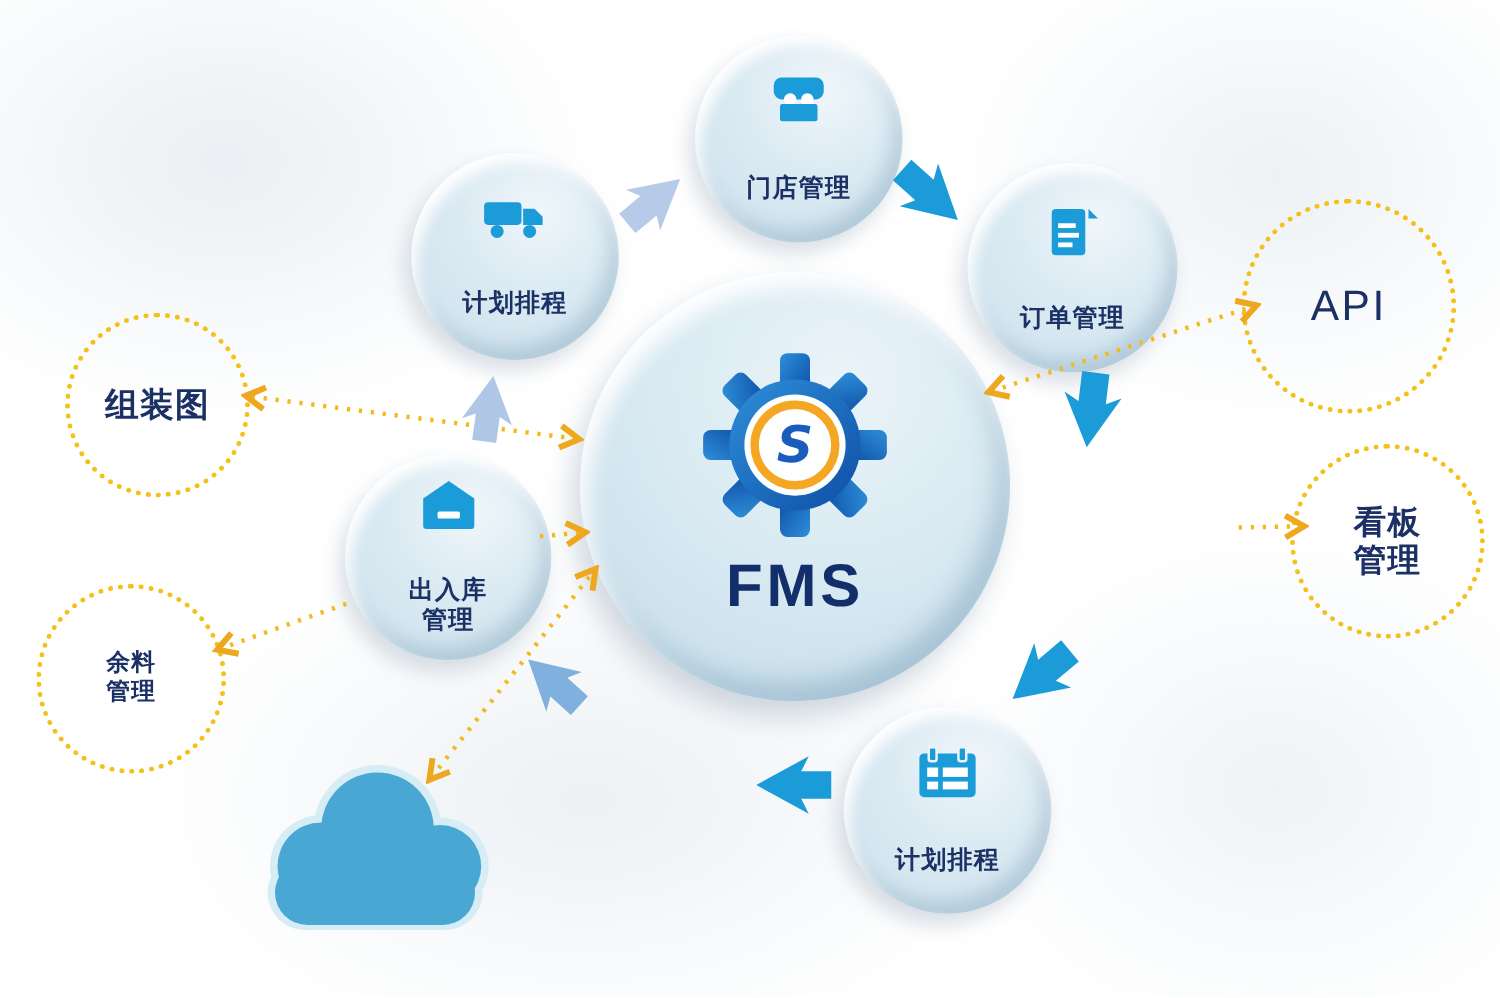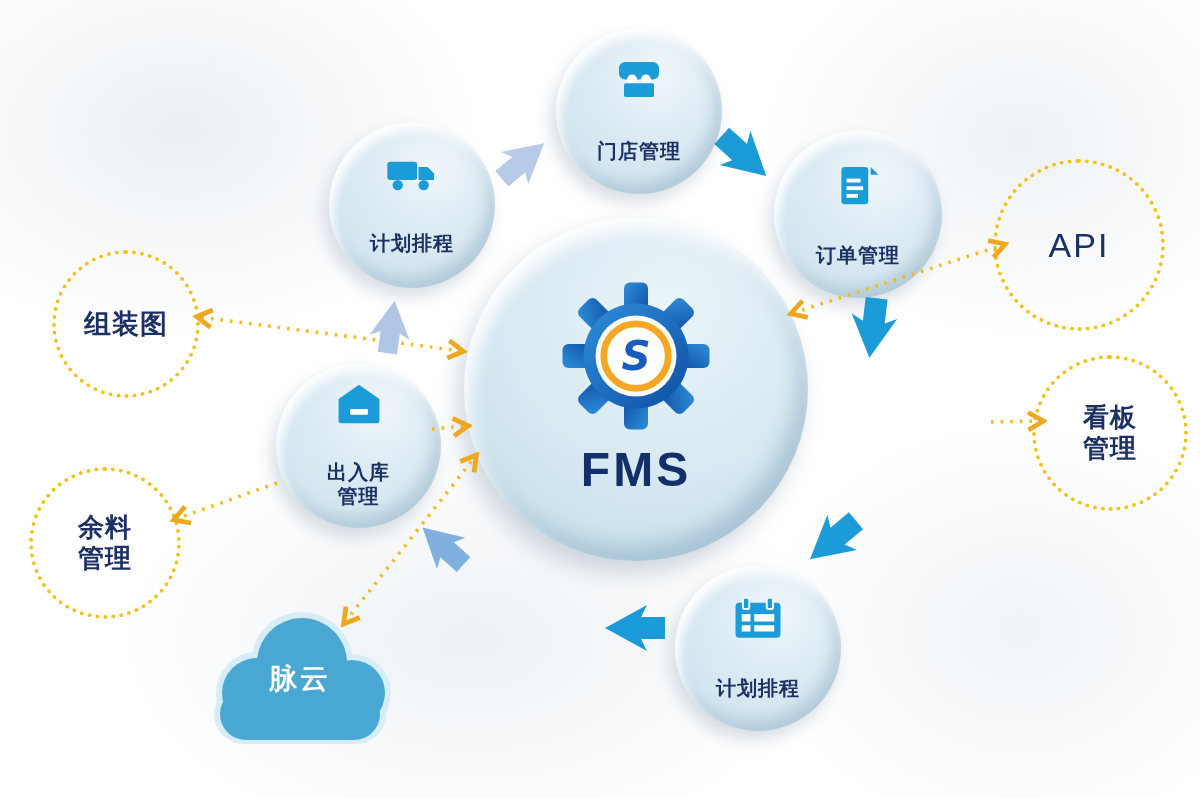--- a/index.html
+++ b/index.html
@@ -55,21 +55,21 @@
   <div class="dotring" style="left:52px;top:250px;width:140px;height:140px;">
     <div class="lbl" style="font-size:27px;">组装图</div>
   </div>
   <div class="dotring" style="left:1032px;top:355px;width:148px;height:148px;">
     <div class="lbl" style="font-size:26px;">
       <span style="display:block;">看板</span>
       <span style="display:block;">管理</span>
     </div>
   </div>
   <div class="dotring" style="left:29px;top:467px;width:144px;height:144px;">
-    <div class="lbl" style="font-size:26px;">
+    <div class="lbl" style="font-size:19px;">
       <span style="display:block;">余料</span>
       <span style="display:block;">管理</span>
     </div>
   </div>
 
   <div class="node center-node" style="left:464px;top:217px;width:344px;height:344px;">
     <svg class="icon" width="150" height="150" viewBox="0 0 100 100">
       <defs>
         <linearGradient id="gg" x1="0" y1="0" x2="1" y2="1">
           <stop offset="0" stop-color="#2E8FD9"></stop>
@@ -161,21 +161,20 @@
         <circle cx="152" cy="85" r="39"></circle>
           <rect x="14" y="76" width="172" height="60" rx="30"></rect>
       </g>
       <g fill="#49A8D3">
         <circle cx="57" cy="85" r="35"></circle>
           <circle cx="102" cy="55" r="45"></circle>
         <circle cx="152" cy="85" r="33"></circle>
           <rect x="20" y="80" width="160" height="52" rx="26"></rect>
       </g>
     </svg>
-    <div class="lbl">脉云</div>
   </div>
 
   <svg class="overlay" width="1200" height="798" viewBox="0 0 1200 798">
     <defs>
       <marker id="mY" viewBox="0 0 14 14" refX="10" refY="7" markerWidth="6.2" markerHeight="6.2" orient="auto-start-reverse">
         <path d="M2 1.5 L11.5 7 L2 12.5" fill="none" stroke="#EEA81F" stroke-width="3" stroke-linejoin="miter"></path>
       </marker>
     </defs>
 
     <g stroke="#F3BA1C" stroke-width="3.6" stroke-dasharray="2.6 7" fill="none">

